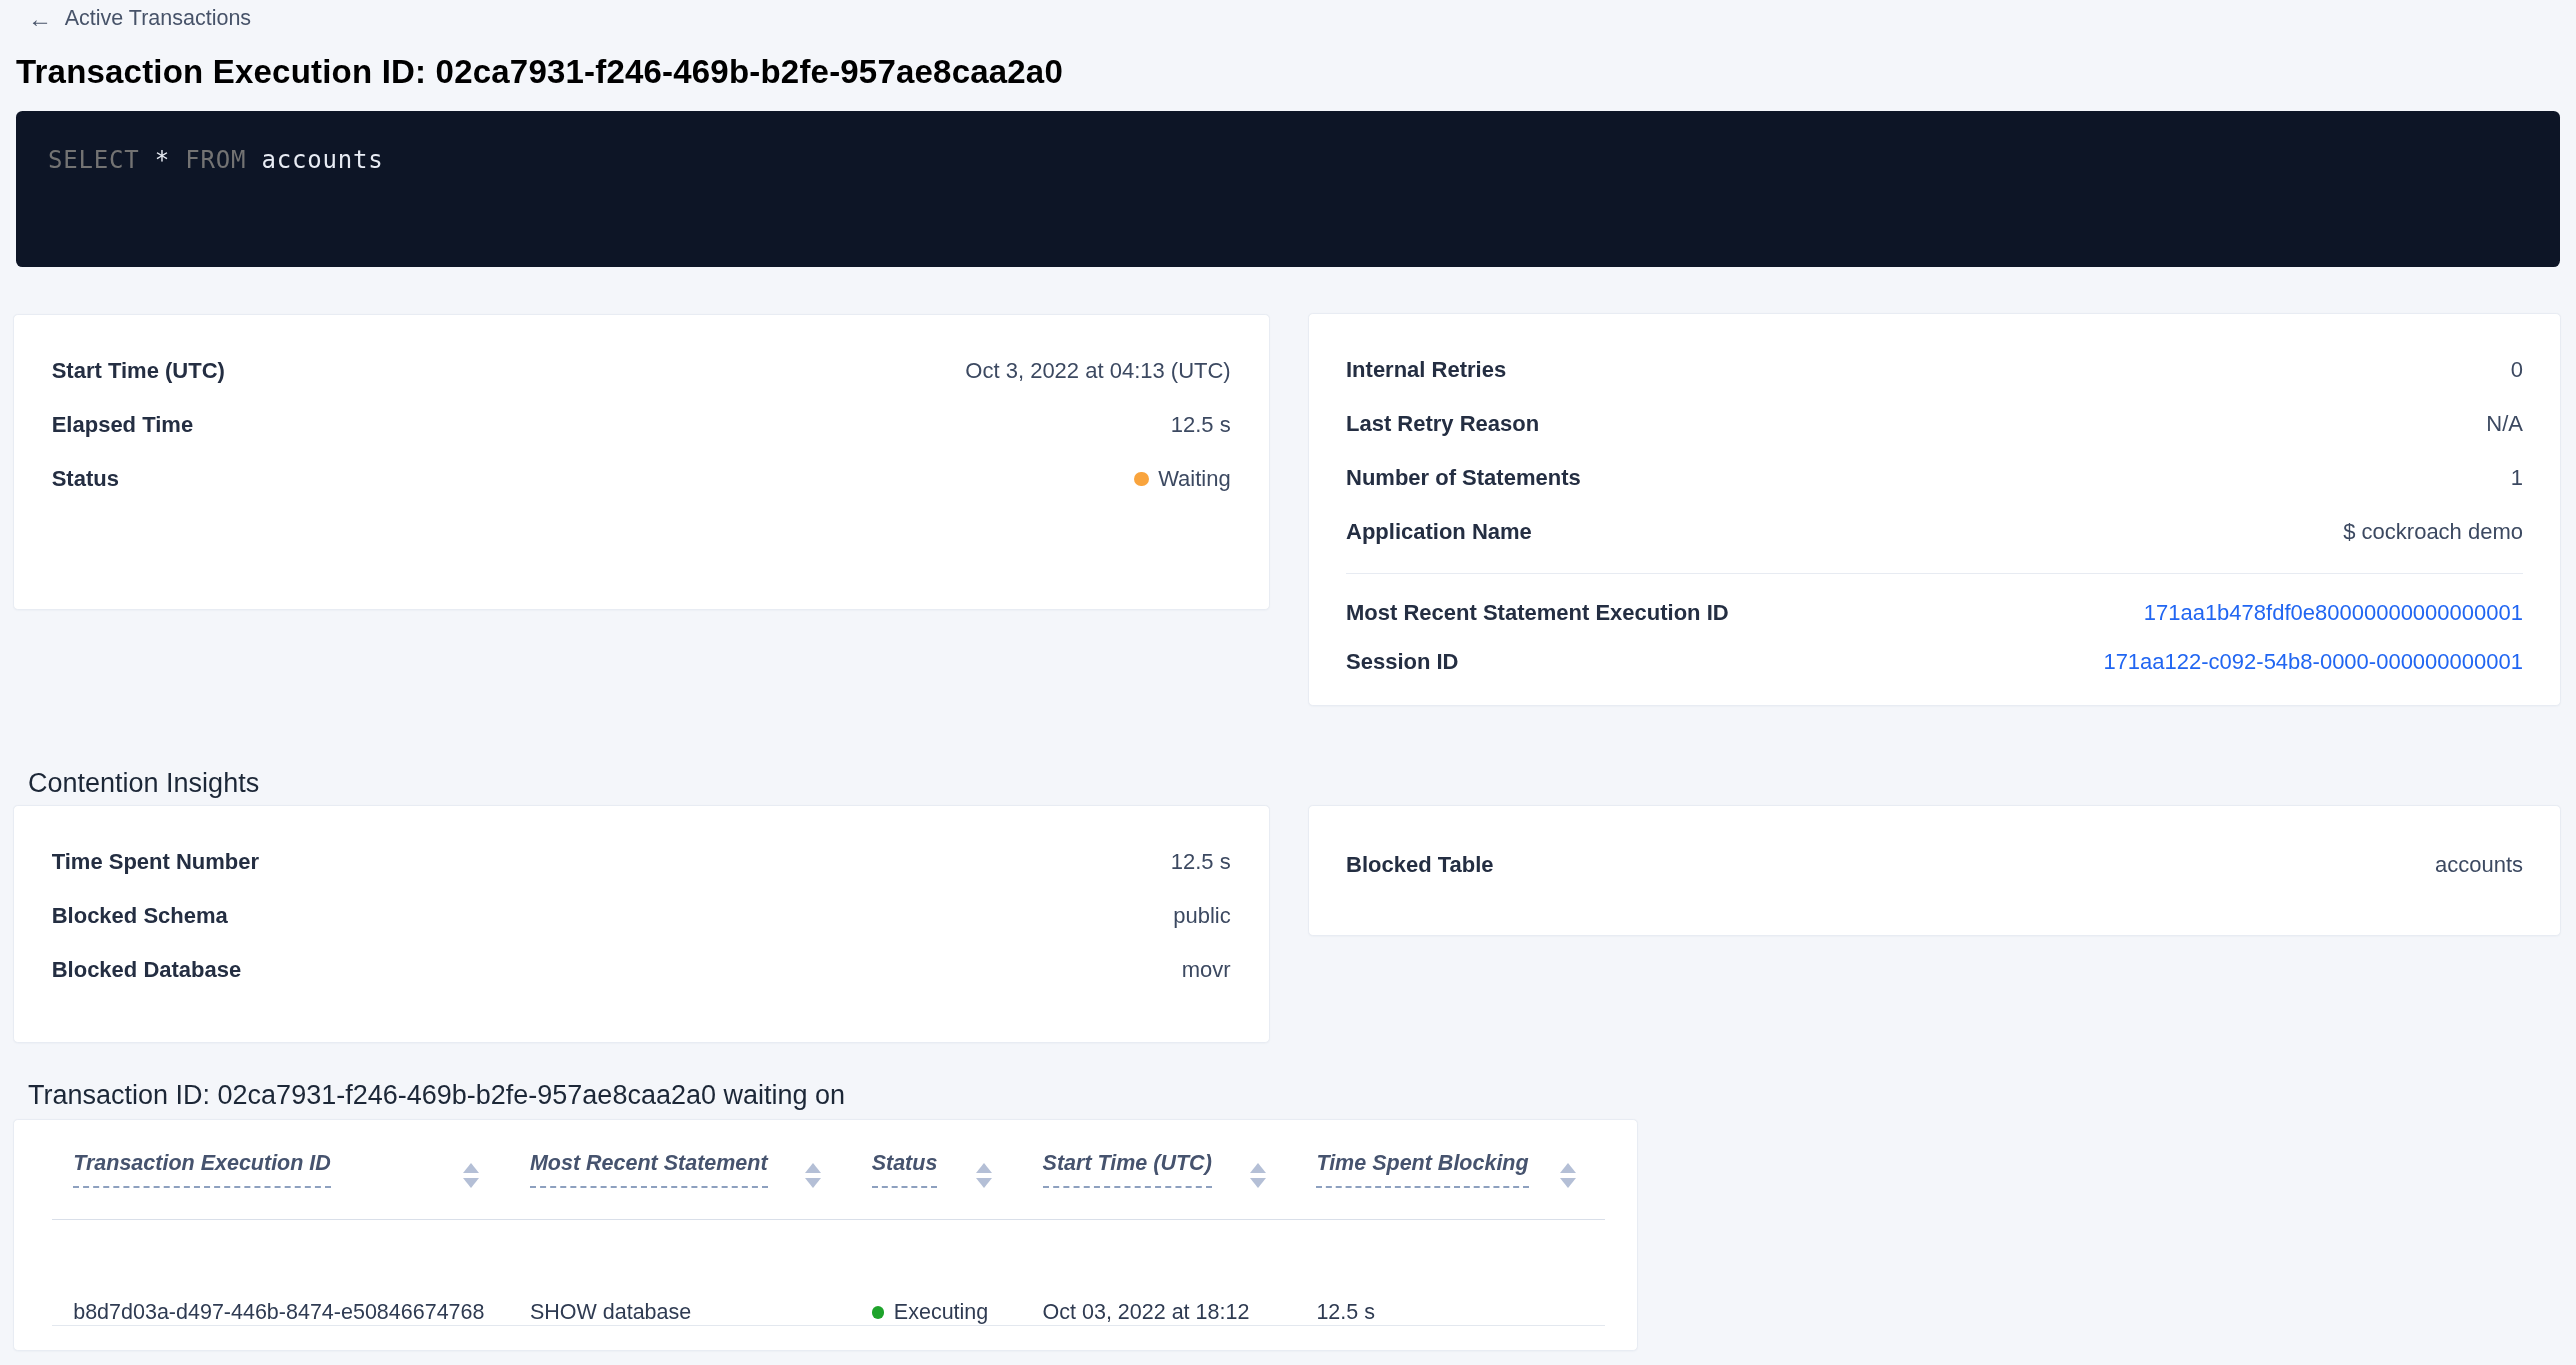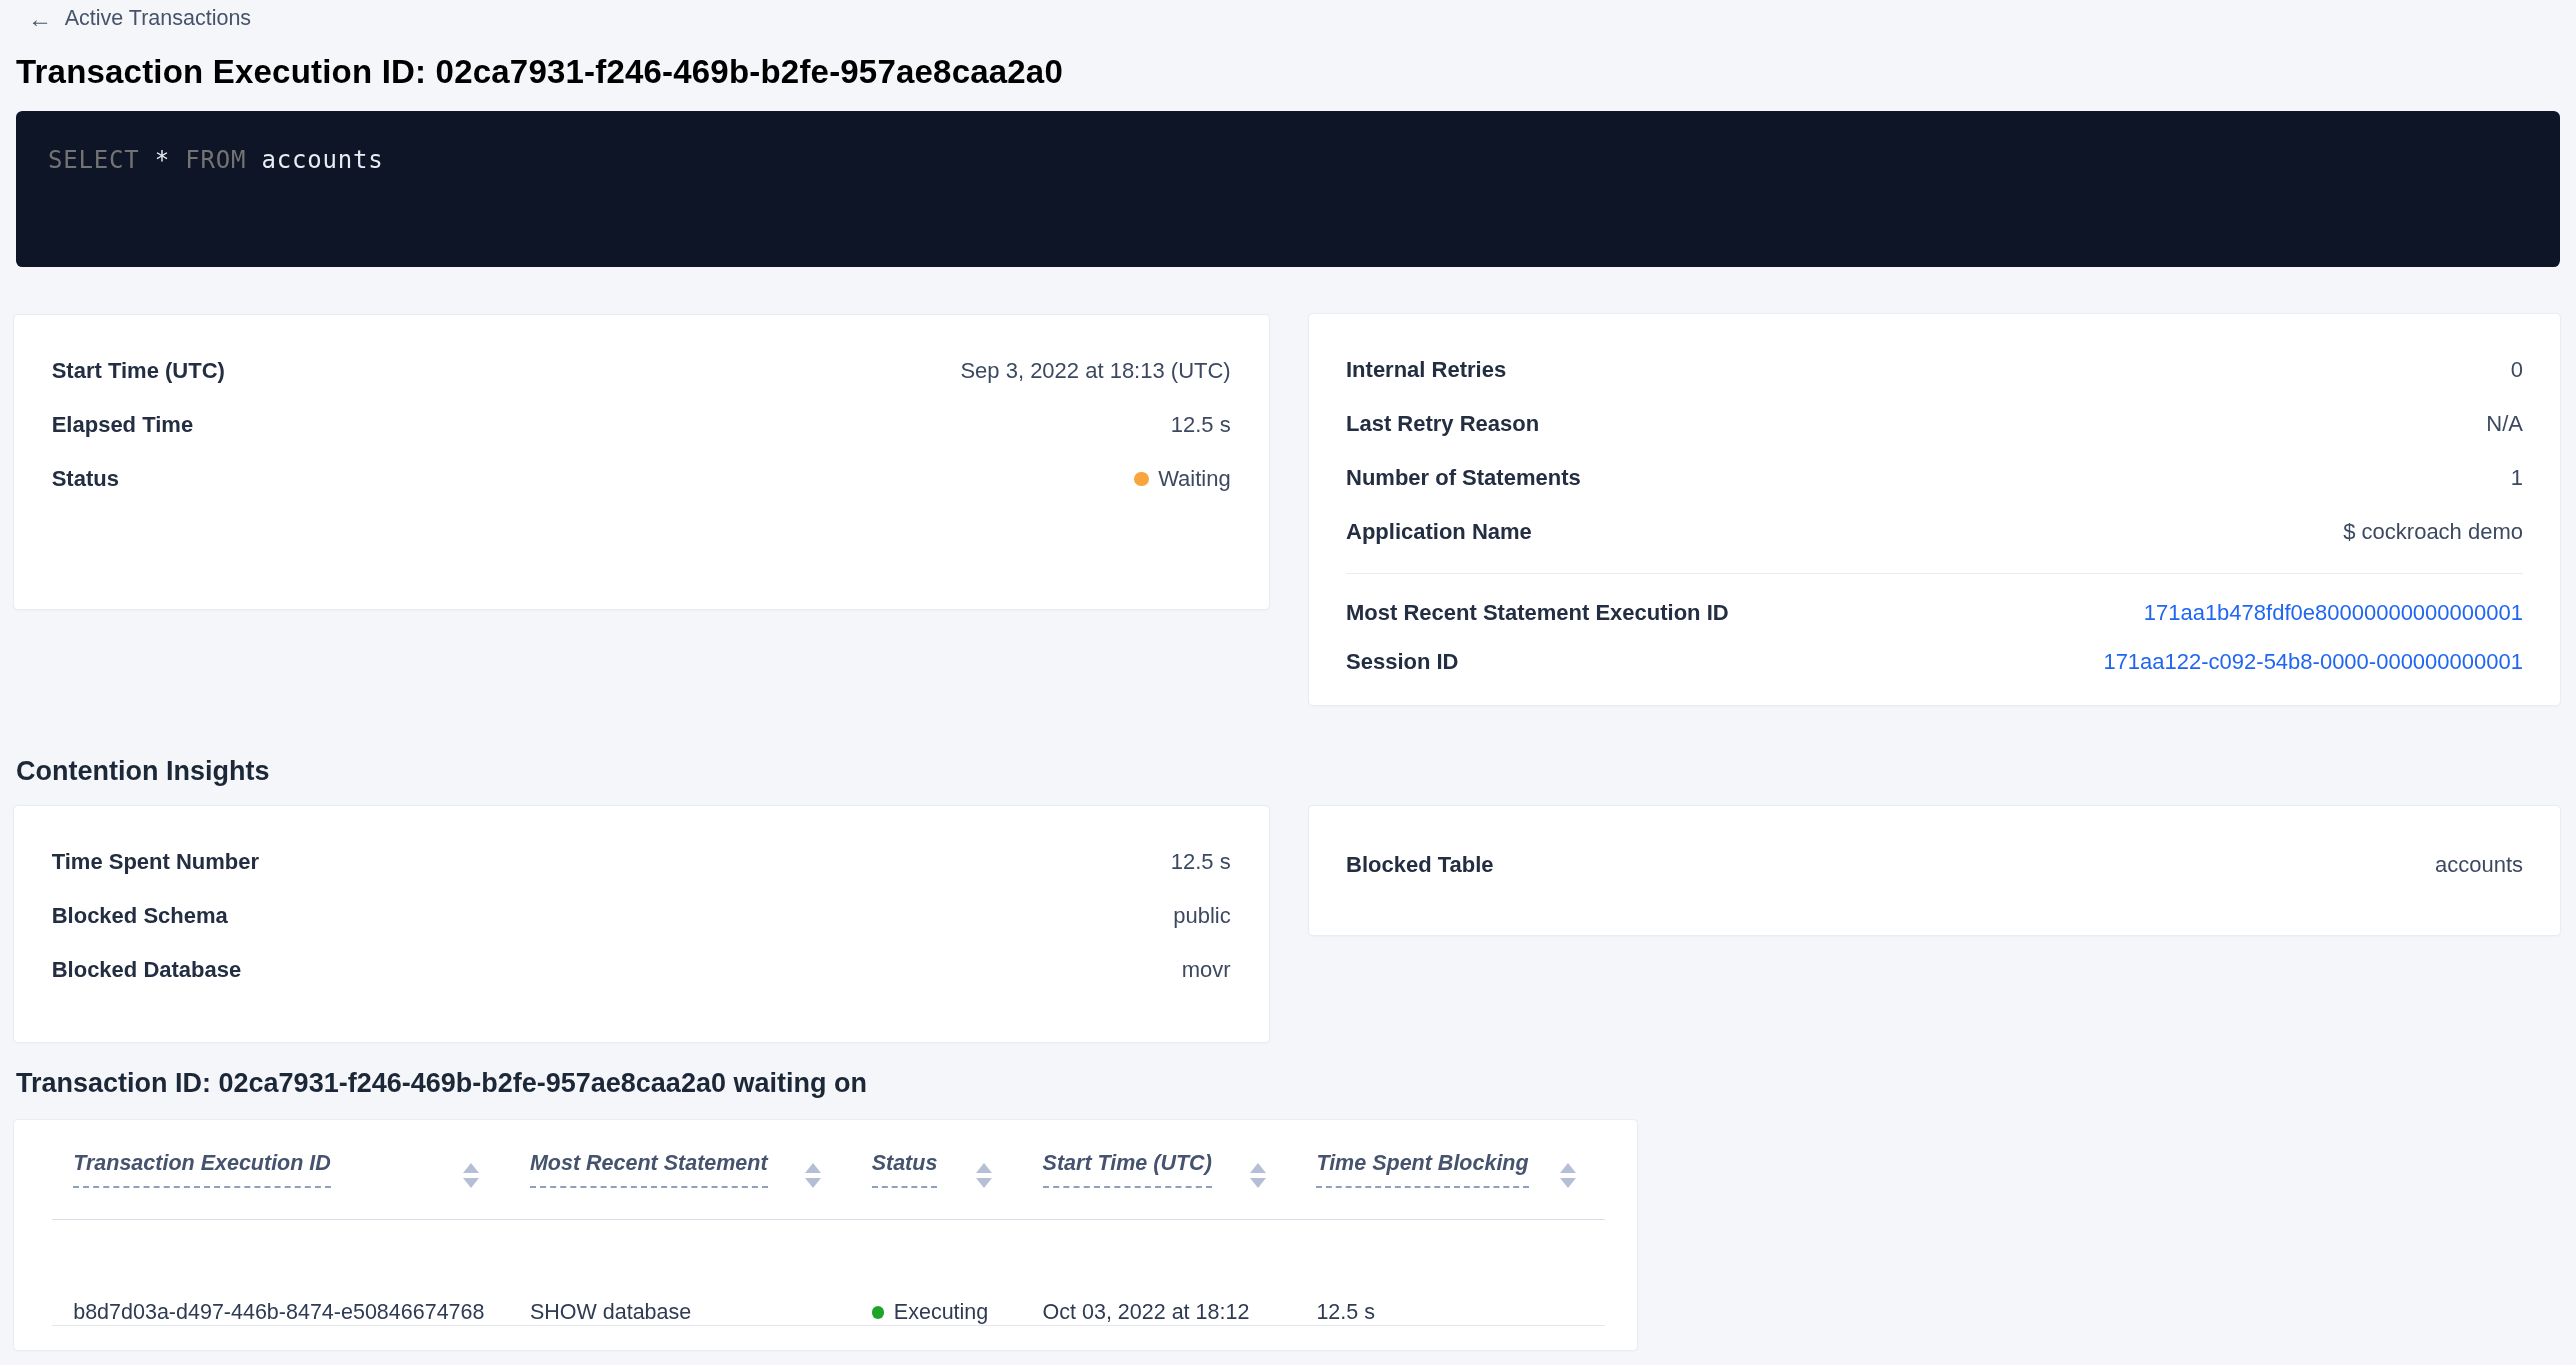--- a/index.html
+++ b/index.html
@@ -27,21 +27,21 @@
   .kv-row{display:flex;align-items:center;justify-content:space-between;height:54px;}
   .kv-label{font-size:22px;font-weight:700;color:#242e42;}
   .kv-value{font-size:22px;color:#3c4961;display:flex;align-items:center;gap:9.5px;}
   .kv-link-row{display:flex;align-items:center;justify-content:space-between;height:49px;}
   .kv-link{font-size:22px;color:#2166f2;text-decoration:none;cursor:pointer;}
 
   #summary-left{left:12.7px;top:314px;width:1257px;height:296px;padding:29px 38px;}
   #summary-right{left:1308px;top:313px;width:1253px;height:393px;padding:29px 37px;}
   .card-divider{border:none;border-top:1.6px solid #e7ebf2;margin:14.3px 0;}
 
-  .section-heading{position:absolute;margin:0;font-size:27px;font-weight:700;color:#1c2737;}
+  .section-heading{position:absolute;margin:12px;font-size:27px;font-weight:400;color:#1c2737;}
   #contention-heading{left:16px;top:756px;}
   #waiting-heading{left:16px;top:1068px;}
 
   #contention-left{left:12.7px;top:805px;width:1257px;height:238px;padding:29px 38px;}
   #contention-right{left:1308px;top:805px;width:1253px;height:131px;padding:32px 37px;}
 
   
   #waiting-card{left:12.7px;top:1119px;width:1625px;height:232px;padding:0 32px 0 38px;}
   .thead{display:flex;align-items:center;height:99px;border-bottom:1.6px solid #d9dfe9;}
   .th{display:flex;align-items:flex-end;justify-content:space-between;box-sizing:border-box;
@@ -72,21 +72,21 @@
 
   <h1 class="page-title">Transaction Execution ID: 02ca7931-f246-469b-b2fe-957ae8caa2a0</h1>
 
   <div class="code-block">
     <pre><span class="tok-kw">SELECT</span><span class="tok-plain"> * </span><span class="tok-kw">FROM</span><span class="tok-plain"> accounts</span></pre>
   </div>
 
   <div class="card" id="summary-left">
     <div class="kv-row">
       <span class="kv-label">Start Time (UTC)</span>
-      <span class="kv-value">Sep 3, 2022 at 18:13 (UTC)</span>
+      <span class="kv-value">Oct 3, 2022 at 04:13 (UTC)</span>
     </div>
     <div class="kv-row">
       <span class="kv-label">Elapsed Time</span>
       <span class="kv-value">12.5 s</span>
     </div>
     <div class="kv-row">
       <span class="kv-label">Status</span>
       <span class="kv-value">
         <span class="dot dot-waiting"></span>
         <span>Waiting</span>

